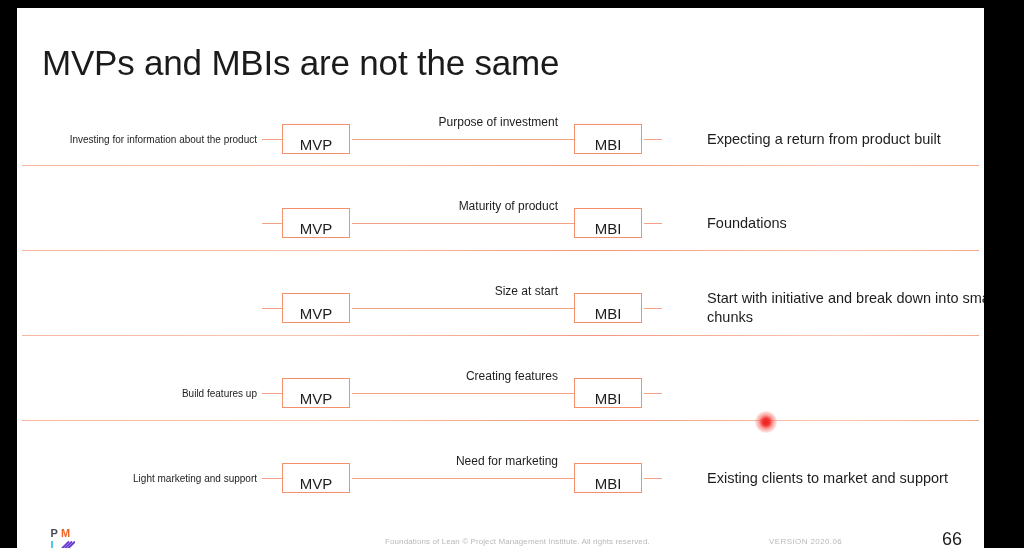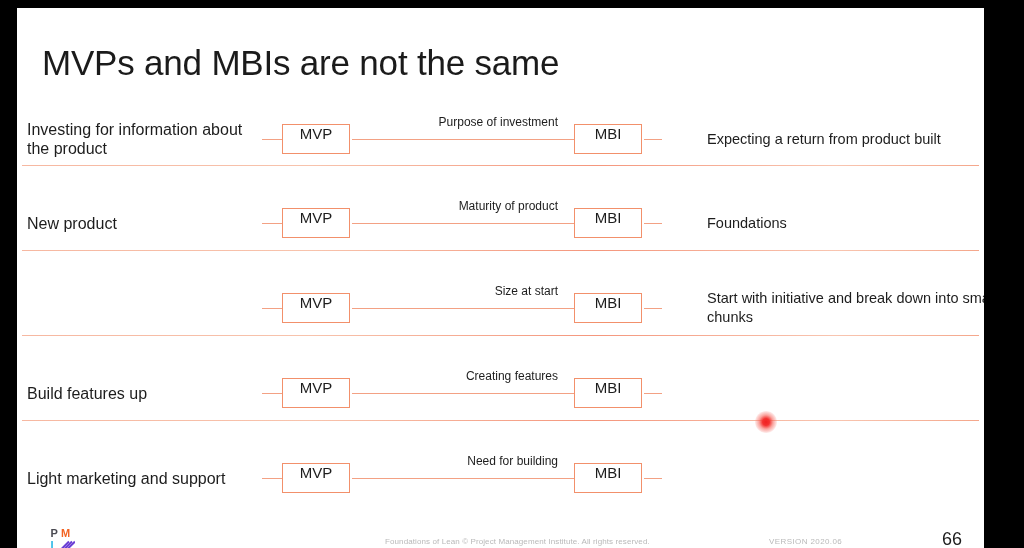--- a/index.html
+++ b/index.html
@@ -57,22 +57,22 @@
     position: relative;
     width: 100%;
     height: 100%;
   }
 
   
   .left-text {
     position: absolute;
     left: 10px;
     width: 230px;
-    text-align: left;
-    font-size: 16px;
+    text-align: right;
+    font-size: 10px;
     line-height: 19px;
     color: #1d1d1d;
     top: 50%;
     transform: translateY(-50%);
   }
 
   
   .right-text {
     position: absolute;
     left: 690px;
@@ -126,21 +126,21 @@
   .pill {
     position: absolute;
     top: 50%;
     transform: translateY(-50%);
     width: 68px;
     height: 30px;
     border: 1.6px solid #f2906b;
     background: #ffffff;
     box-sizing: border-box;
     display: flex;
-    align-items: flex-start;
+    align-items: flex-end;
     justify-content: center;
     font-size: 15px;
     color: #1d1d1d;
   }
   .pill.mvp { left: 20px; }
   .pill.mbi { left: 312px; }
 
   
   .center-label {
     position: absolute;
@@ -236,21 +236,20 @@
           </div>
           <div class="stub-right"></div>
         </div>
         <div class="right-text">Expecting a return from product built</div>
       </div>
     </div>
     <div class="divider" style="top:157px;"></div>
 
     <div class="row" style="top:172px;">
       <div class="row-inner">
-        <div class="left-text">New product</div>
         <div class="connector">
           <div class="stub-left"></div>
           <div class="pill mvp">
             <span>MVP</span>
           </div>
           <div class="mid-line"></div>
           <div class="center-label">Maturity of product</div>
           <div class="pill mbi">
             <span>MBI</span>
           </div>
@@ -301,26 +300,27 @@
 
     <div class="row" style="top:427px;">
       <div class="row-inner">
         <div class="left-text">Light marketing and support</div>
         <div class="connector">
           <div class="stub-left"></div>
           <div class="pill mvp">
             <span>MVP</span>
           </div>
           <div class="mid-line"></div>
-          <div class="center-label">Need for building</div>
-          <div class="pill mbi">
-            <span>MBI</span>
-          </div>
-          <div class="stub-right"></div>
-        </div>
+          <div class="center-label">Need for marketing</div>
+          <div class="pill mbi">
+            <span>MBI</span>
+          </div>
+          <div class="stub-right"></div>
+        </div>
+        <div class="right-text">Existing clients to market and support</div>
       </div>
     </div>
 
     <div id="laser-dot"></div>
 
     <div id="pmi-logo">
       <svg width="26" height="24" viewBox="0 0 26 24" xmlns="http://www.w3.org/2000/svg">
         <rect x="0" y="0" width="13" height="12" fill="#ffffff"></rect>
         <text x="1.5" y="10" font-family="Liberation Sans, sans-serif" font-size="11" font-weight="bold" fill="#4a4a52">P</text>
         <text x="12" y="10" font-family="Liberation Sans, sans-serif" font-size="11" font-weight="bold" fill="#f26322">M</text>

